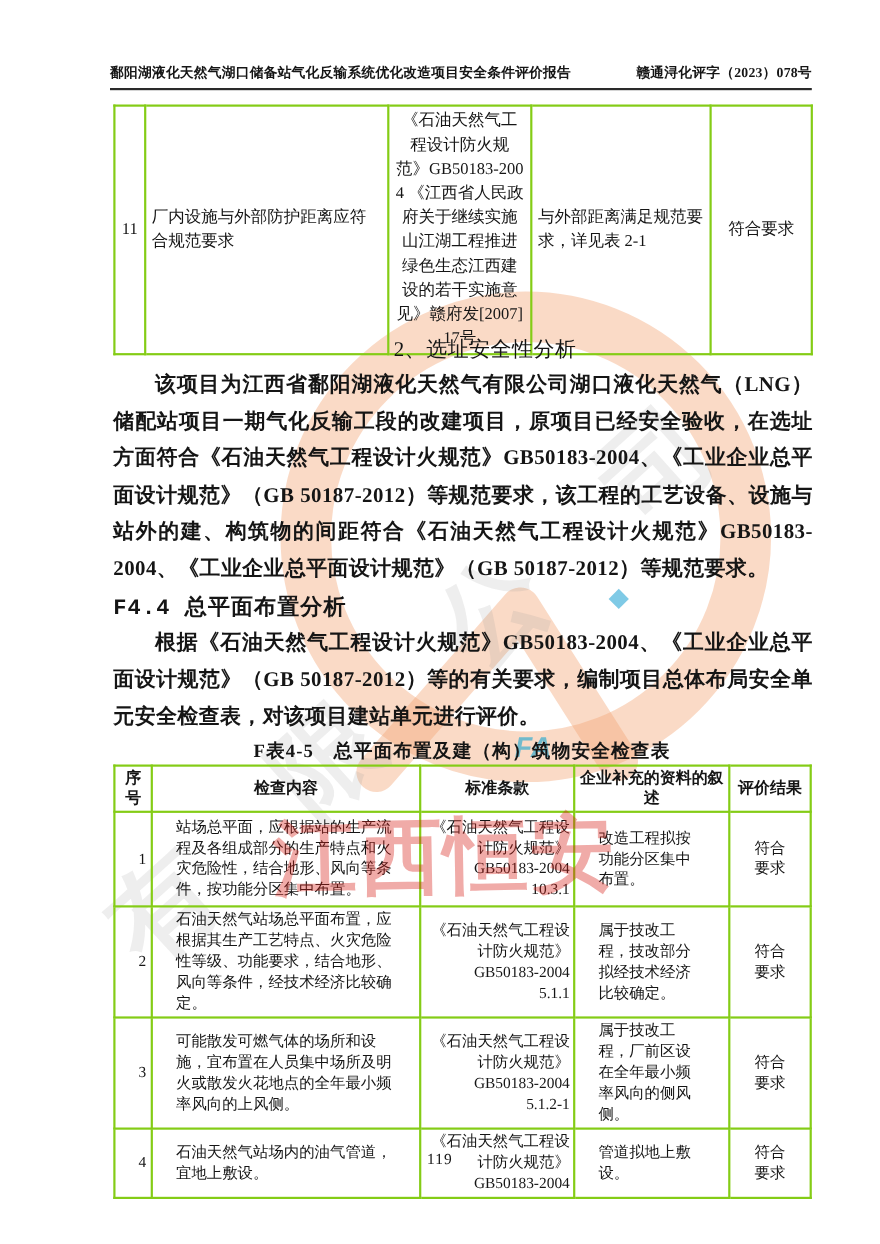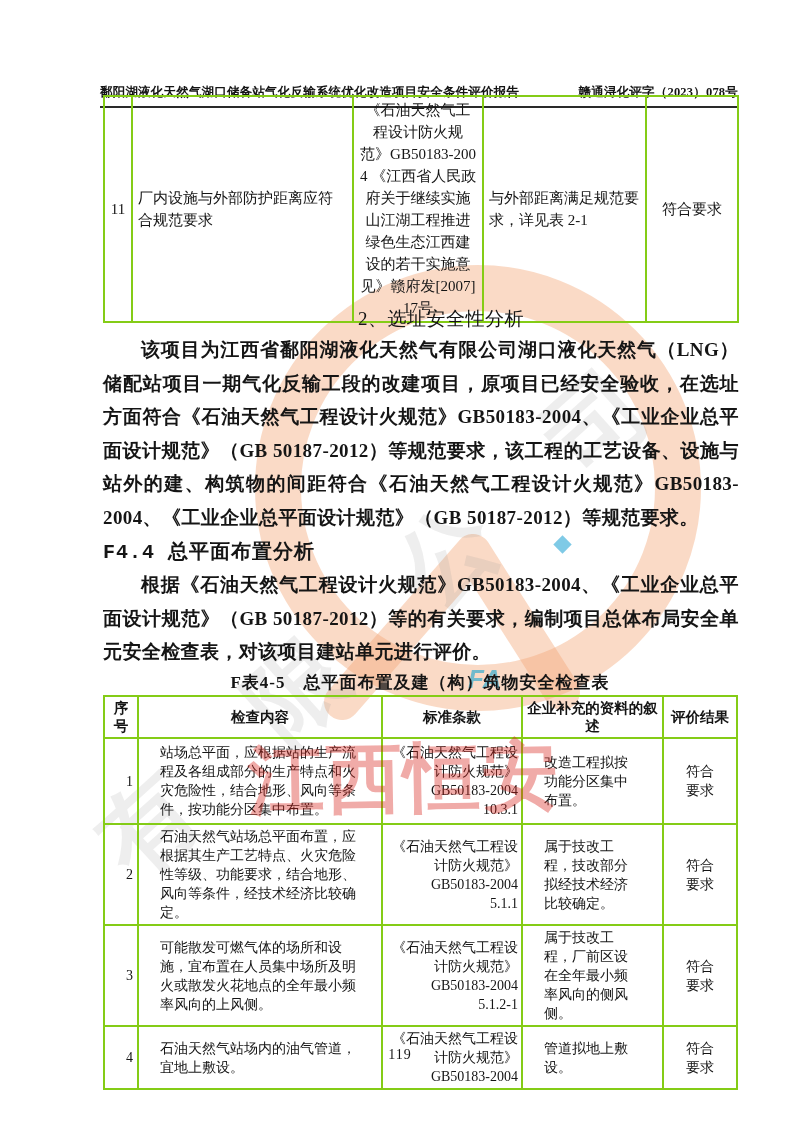--- a/index.html
+++ b/index.html
@@ -6,21 +6,21 @@
   body{
     width:800px;height:1131px;position:relative;background:#ffffff;
     font-family:"Liberation Serif","DejaVu Serif",serif;color:#151515;
     overflow:hidden;
   }
   
   .page-header{
     position:absolute;left:100px;top:58px;width:638px;
     display:flex;justify-content:space-between;align-items:flex-end;
     border-bottom:2px solid #2a2a2a;padding-bottom:5px;
-    font-weight:bold;font-size:12.5px;letter-spacing:.2px;white-space:nowrap;margin-top:26px;
+    font-weight:bold;font-size:12.5px;letter-spacing:.2px;white-space:nowrap;
   }
   
   .wm{position:absolute;pointer-events:none;}
   .wm-gray{
     left:70px;top:810px;z-index:0;
     transform:rotate(-42deg);transform-origin:left top;
     font-size:96px;font-weight:bold;letter-spacing:105px;white-space:nowrap;
     color:rgba(150,150,150,0.16);
   }
   .wm-red{

